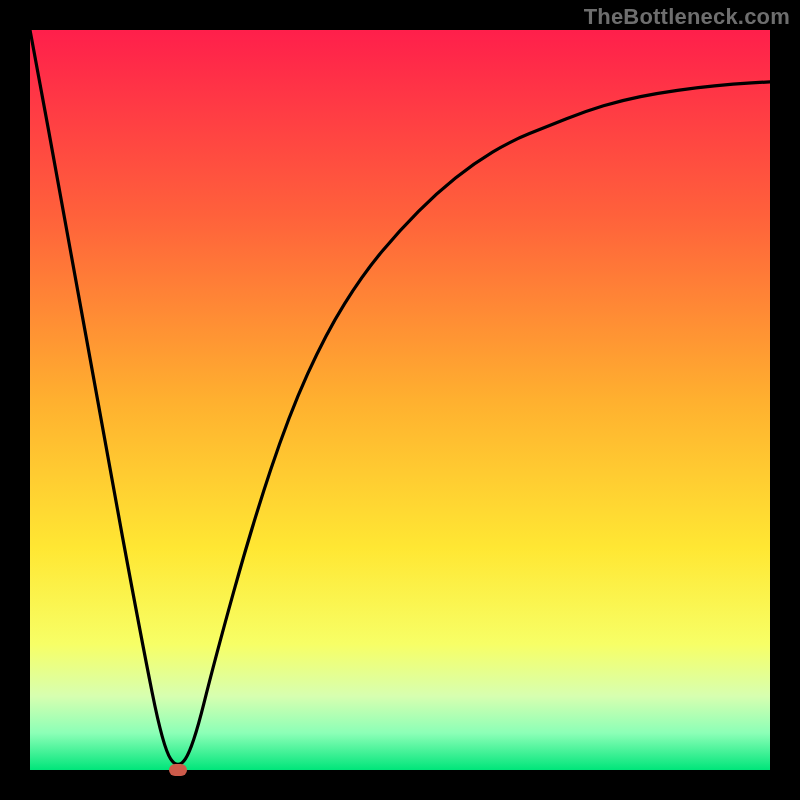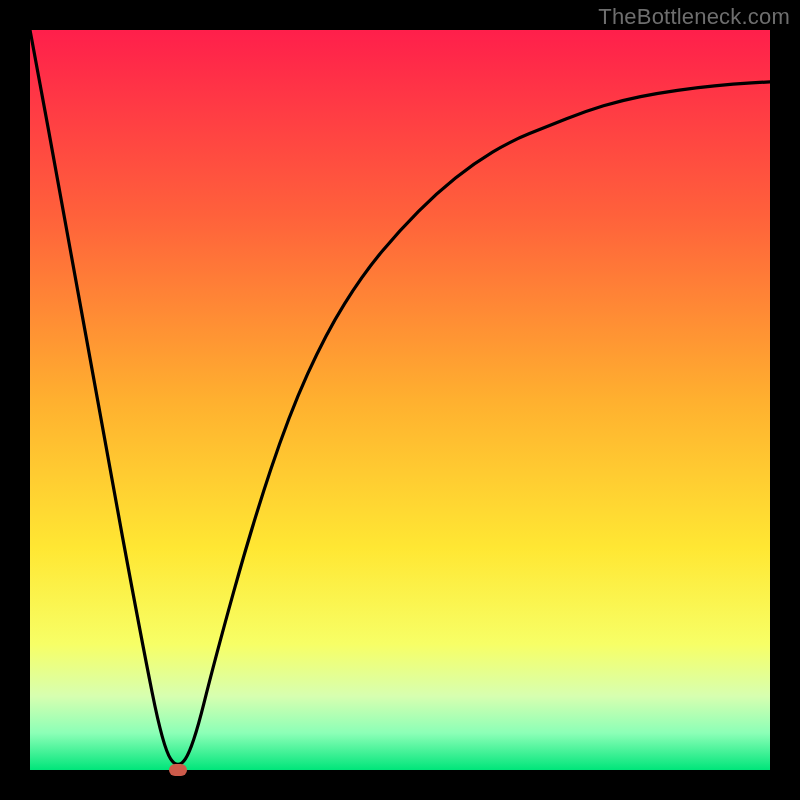--- a/index.html
+++ b/index.html
@@ -42,21 +42,21 @@
     border-radius: 7px;
     background: #cc5a4a;
     transform: translate(-50%, -50%);
     z-index: 2;
   }
   .watermark {
     position: absolute;
     top: 4px;
     right: 10px;
     font-size: 22px;
-    font-weight: 400;
+    font-weight: 700;
     color: #6e6e6e;
     letter-spacing: 0.2px;
     z-index: 5;
     user-select: none;
   }
 </style>
 </head>
 <body>
 
 <div class="frame">

